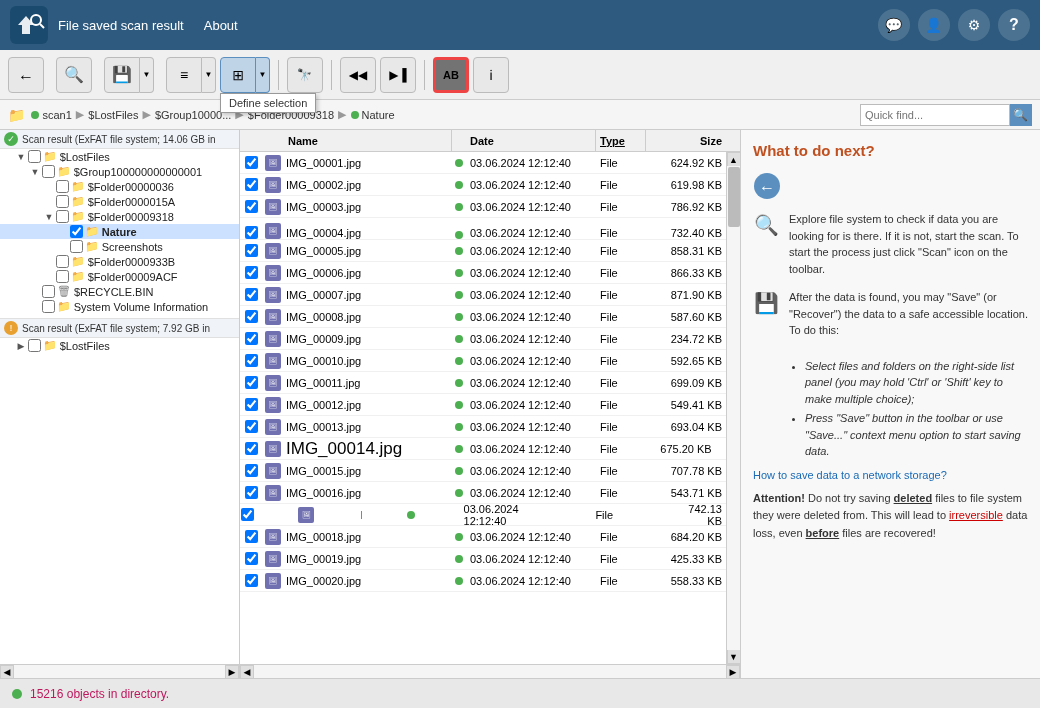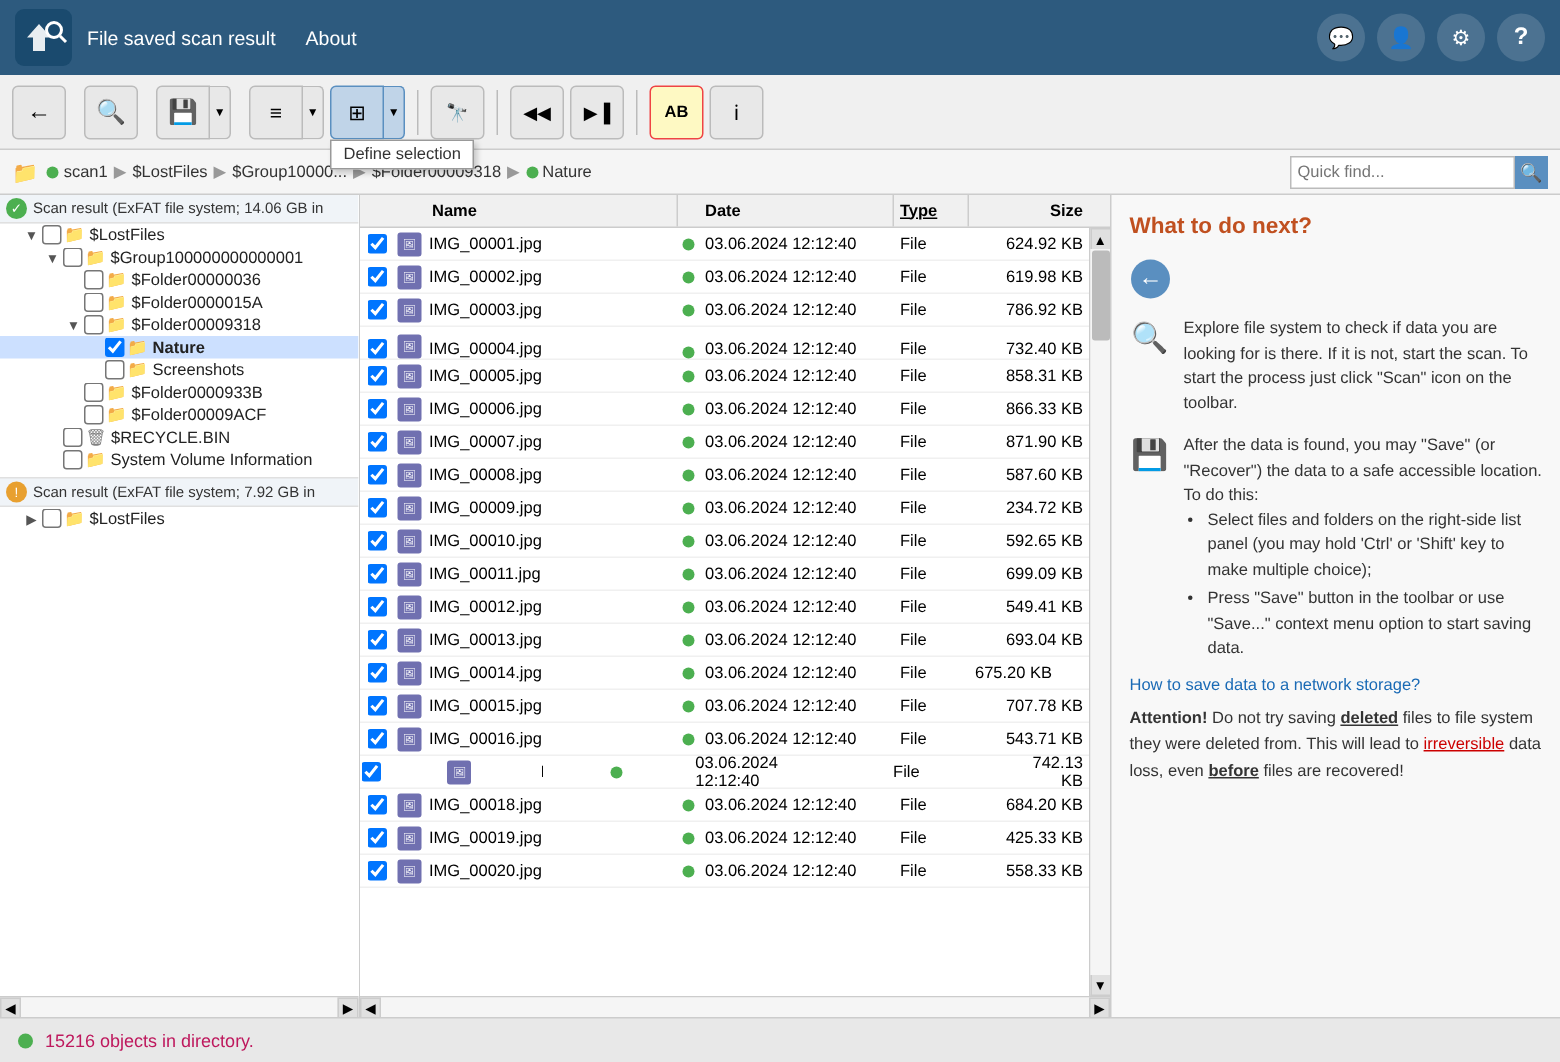--- a/index.html
+++ b/index.html
@@ -45,21 +45,21 @@
     <button style="width:36px;height:36px;border:1px solid #5a8fc0;border-radius:4px 0 0 4px;background:#c0d4e8;cursor:pointer;font-size:14px;">⊞</button>
     <button style="width:14px;height:36px;border:1px solid #5a8fc0;border-left:none;border-radius:0 4px 4px 0;background:#c0d4e8;cursor:pointer;font-size:8px;">▼</button>
     <div style="position:absolute;top:36px;left:0;background:white;border:1px solid #999;padding:3px 8px;font-size:11px;color:#333;white-space:nowrap;z-index:100;box-shadow:2px 2px 4px rgba(0,0,0,0.2);">Define selection</div>
   </div>
   <div style="width:1px;height:30px;background:#bbb;margin:0 4px;"></div>
   <button style="width:36px;height:36px;border:1px solid #bbb;border-radius:4px;background:#e8e8e8;cursor:pointer;font-size:12px;">🔭</button>
   <div style="width:1px;height:30px;background:#bbb;margin:0 4px;"></div>
   <button style="width:36px;height:36px;border:1px solid #bbb;border-radius:4px;background:#e8e8e8;cursor:pointer;font-size:12px;">◀◀</button>
   <button style="width:36px;height:36px;border:1px solid #bbb;border-radius:4px;background:#e8e8e8;cursor:pointer;font-size:12px;">▶▐</button>
   <div style="width:1px;height:30px;background:#bbb;margin:0 4px;"></div>
-  <button style="width:36px;height:36px;border:1px solid #ef4444;border-radius:4px;background:#fef9c3;cursor:pointer;font-size:11px;font-weight:bold;">АB</button>
+  <button style="width:36px;height:36px;border:3px solid #ef4444;border-radius:4px;background:#737373;cursor:pointer;font-size:11px;font-weight:bold;">АB</button>
   <button style="width:36px;height:36px;border:1px solid #bbb;border-radius:4px;background:#e8e8e8;cursor:pointer;font-size:14px;">ℹ</button>
 </div>
 
 <div style="background:#f5f5f5;height:30px;border-bottom:1px solid #ccc;display:flex;align-items:center;padding:0 8px;gap:2px;">
   <span style="color:#c8a030;font-size:14px;margin-right:4px;">📁</span>
   <span style="display:inline-flex;align-items:center;font-size:11px;color:#333;">
     <span style="width:8px;height:8px;border-radius:50%;background:#4caf50;display:inline-block;margin-right:3px;"></span>scan1
   </span>
   <span style="color:#999;font-size:11px;margin:0 2px;">▶</span>
   <span style="font-size:11px;color:#333;">$LostFiles</span>
@@ -395,27 +395,27 @@
     <div style="width:50px;font-size:11px;padding:0 4px;">File</div>
     <div style="width:80px;font-size:11px;padding:0 4px;text-align:right;">693.04 KB</div>
   </div>
           <div style="display: flex; align-items: center; height: 22px; border-bottom: 1px solid rgb(240, 240, 240);">
     <div style="width:22px;display:flex;align-items:center;justify-content:center;">
       <input type="checkbox" checked="" style="width: 13px; height: 13px;">
     </div>
     <div style="width:22px;display:flex;align-items:center;justify-content:center;">
       <div style="width:16px;height:16px;background:#7070b0;border-radius:2px;display:flex;align-items:center;justify-content:center;color:white;font-size:7px;">🖼</div>
     </div>
-    <div style="flex:1;font-size:11px;padding:0 2px;overflow:hidden;text-overflow:ellipsis;white-space:nowrap;">IMG_00014.jpg</div>
-    <div style="width:14px;display:flex;align-items:center;justify-content:center;">
-      <span style="width:8px;height:8px;border-radius:50%;background:#4caf50;display:inline-block;"></span>
-    </div>
-    <div style="width:130px;font-size:11px;padding:0 4px;">03.06.2024 12:12:40</div>
-    <div style="width:50px;font-size:11px;padding:0 4px;">File</div>
-    <div style="width:80px;font-size:11px;padding:0 4px;text-align:left;">675.20 KB</div>
+    <div style="flex:1;font-size:17px;padding:0 2px;overflow:hidden;text-overflow:ellipsis;white-space:nowrap;">IMG_00014.jpg</div>
+    <div style="width:14px;display:flex;align-items:center;justify-content:center;">
+      <span style="width:8px;height:8px;border-radius:50%;background:#4caf50;display:inline-block;"></span>
+    </div>
+    <div style="width:130px;font-size:11px;padding:0 4px;">03.06.2024 12:12:40</div>
+    <div style="width:50px;font-size:11px;padding:0 4px;">File</div>
+    <div style="width:80px;font-size:11px;padding:0 4px;text-align:center;">675.20 KB</div>
   </div>
           <div style="display: flex; align-items: center; height: 22px; border-bottom: 1px solid rgb(240, 240, 240);">
     <div style="width:22px;display:flex;align-items:center;justify-content:center;">
       <input type="checkbox" checked="" style="width: 13px; height: 13px;">
     </div>
     <div style="width:22px;display:flex;align-items:center;justify-content:center;">
       <div style="width:16px;height:16px;background:#7070b0;border-radius:2px;display:flex;align-items:center;justify-content:center;color:white;font-size:7px;">🖼</div>
     </div>
     <div style="flex:1;font-size:11px;padding:0 2px;overflow:hidden;text-overflow:ellipsis;white-space:nowrap;">IMG_00015.jpg</div>
     <div style="width:14px;display:flex;align-items:center;justify-content:center;">
@@ -533,21 +533,21 @@
       </div>
       <div style="font-size:11px;color:#333;line-height:1.5;">Explore file system to check if data you are looking for is there. If it is not, start the scan. To start the process just click "Scan" icon on the toolbar.</div>
     </div>
 
     <div style="display:flex;margin-bottom:8px;gap:8px;">
       <div style="min-width:28px;display:flex;align-items:flex-start;justify-content:center;padding-top:2px;">
         <span style="font-size:20px;color:#5a8fc0;">💾</span>
       </div>
       <div style="font-size:11px;color:#333;line-height:1.5;">
         After the data is found, you may "Save" (or "Recover") the data to a safe accessible location. To do this:
-        <ul style="margin-top:0;padding-left:16px;">
+        <ul style="margin-top:19px;padding-left:16px;font-style:italic;">
           <li style="margin-bottom:3px;">Select files and folders on the right-side list panel (you may hold 'Ctrl' or 'Shift' key to make multiple choice);</li>
           <li>Press "Save" button in the toolbar or use "Save..." context menu option to start saving data.</li>
         </ul>
       </div>
     </div>
 
     <div style="margin:8px 0;">
       <span style="color:#1a6ab5;cursor:pointer;font-size:11px;">How to save data to a network storage?</span>
     </div>
 

